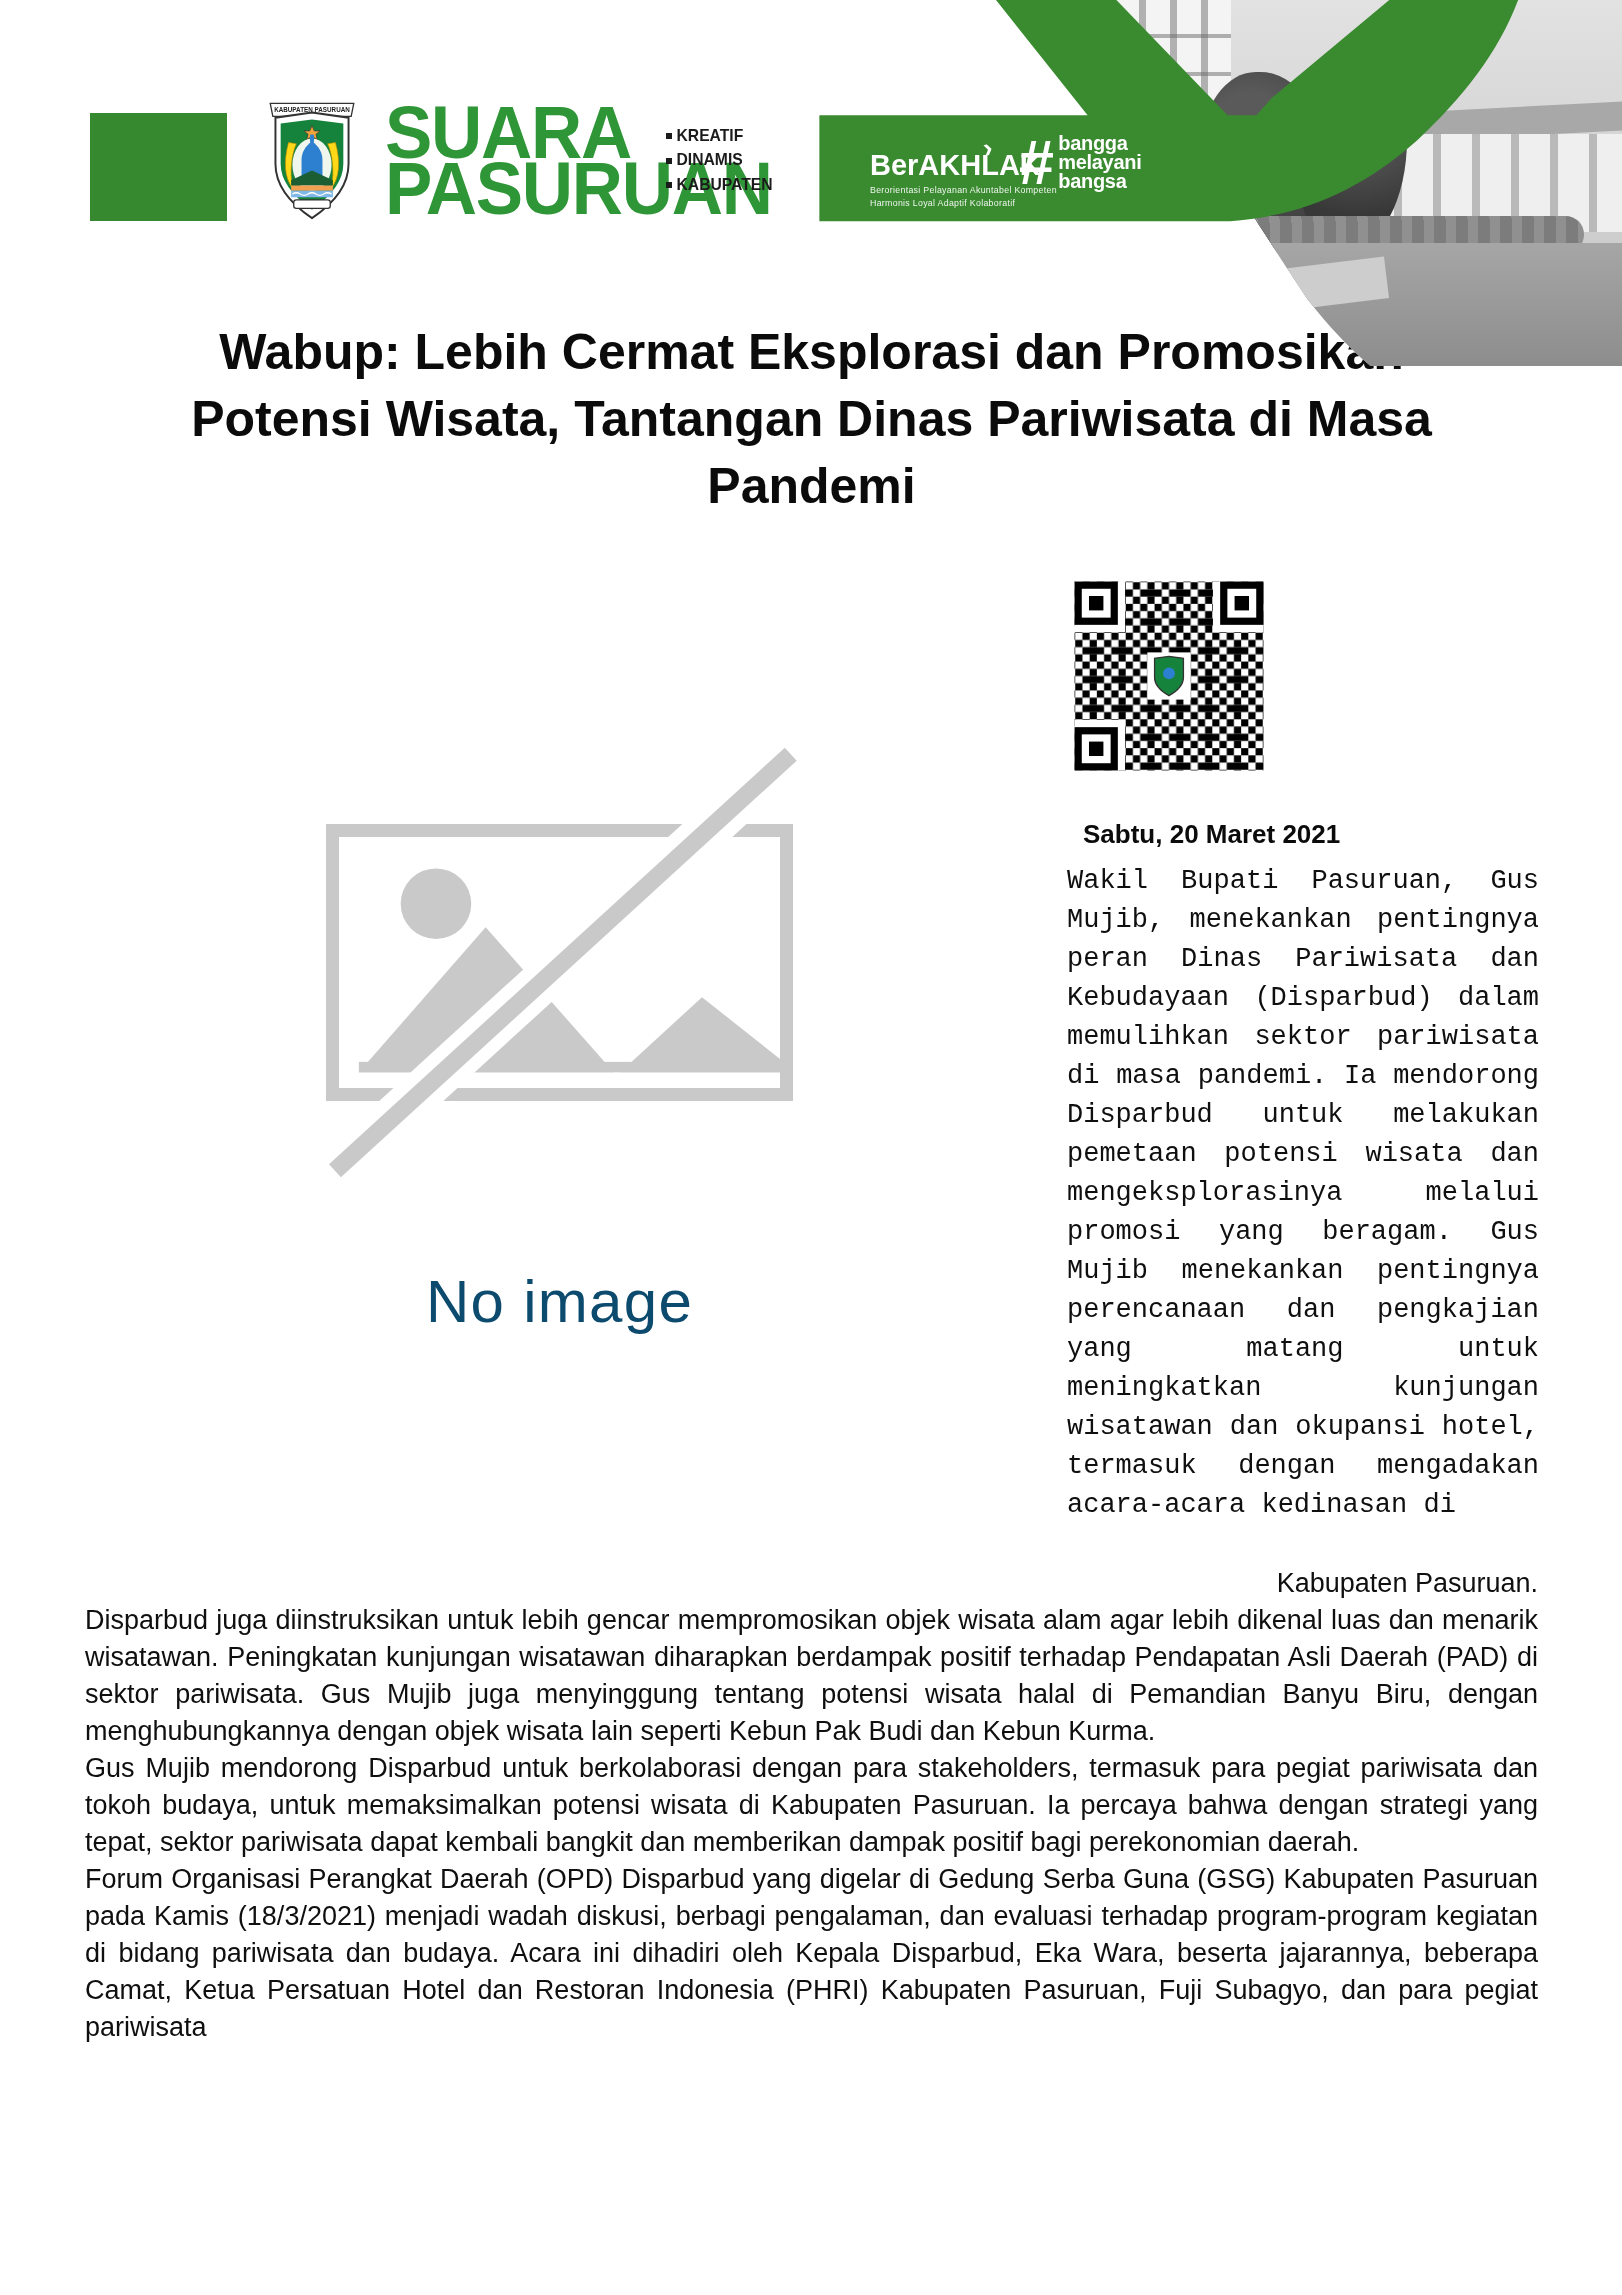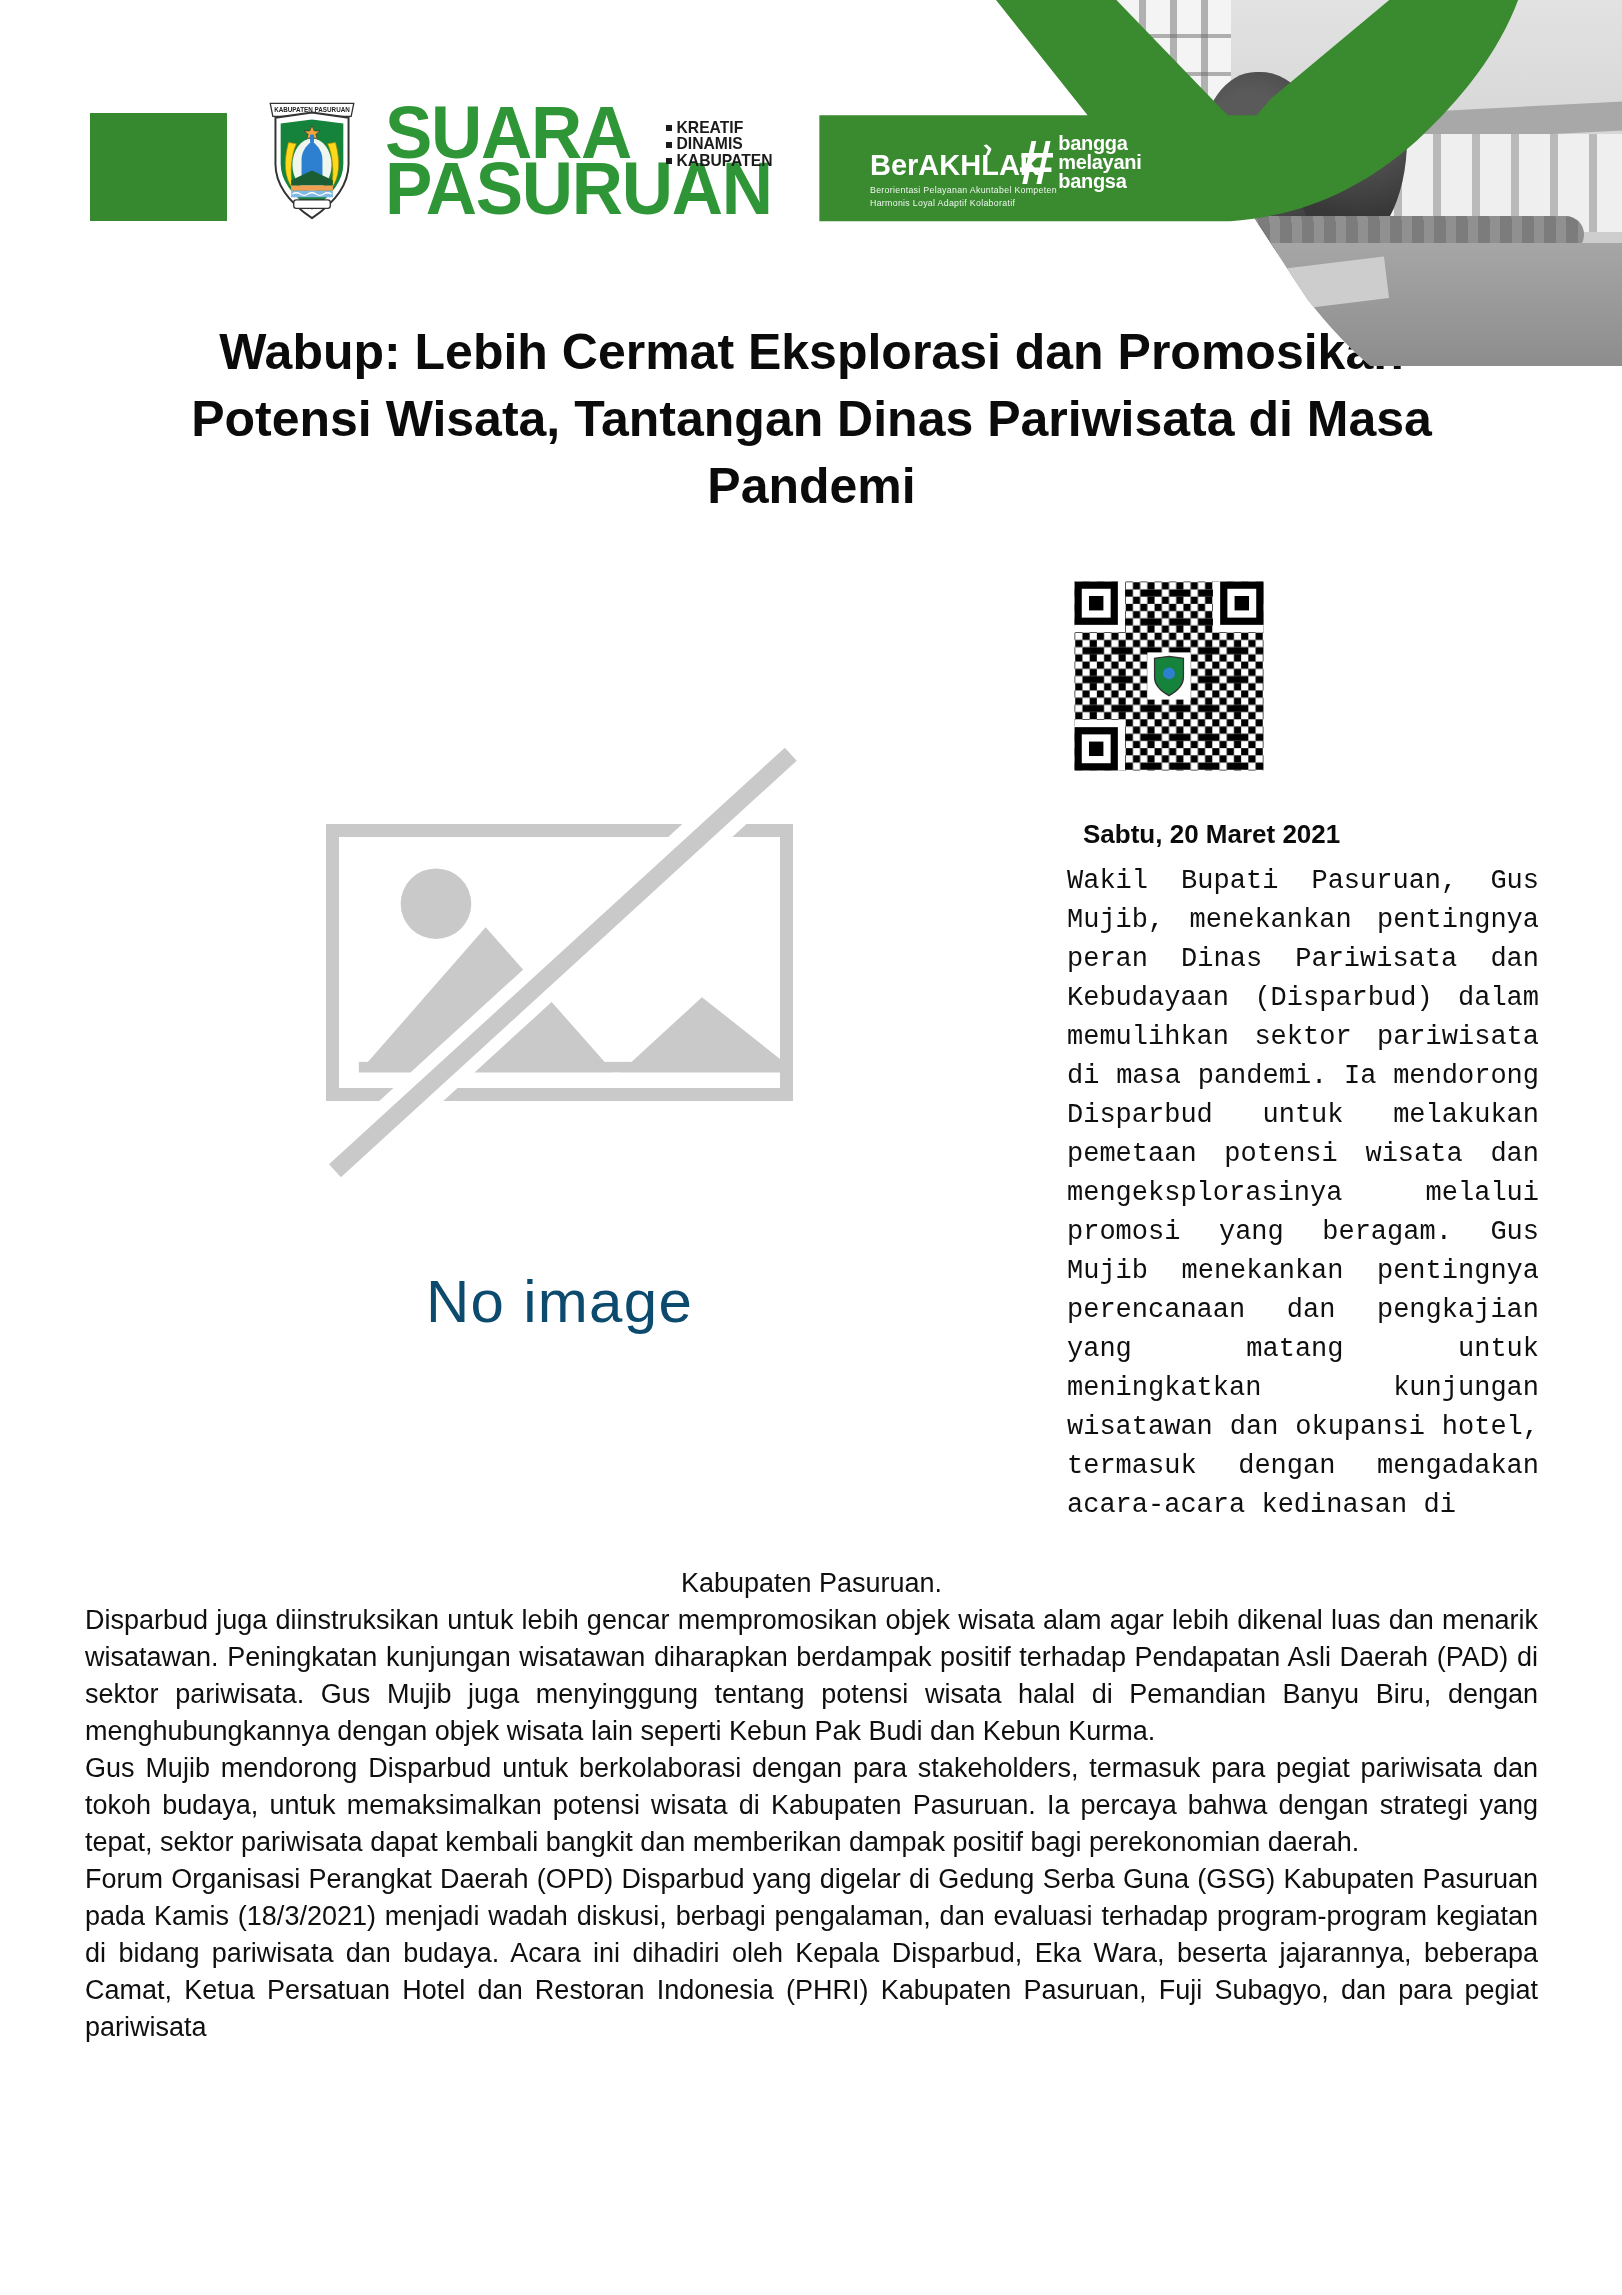--- a/index.html
+++ b/index.html
@@ -30,21 +30,21 @@
   .grass{position:absolute;left:0;top:243px;width:615px;height:123px;background:linear-gradient(180deg,#a6a6a6,#8d8d8d);}
   .path-strip{position:absolute;left:-26px;top:281px;width:406px;height:42px;background:#cdcdcd;transform:rotate(-7deg);}
 
   #green-shape{position:absolute;left:0;top:0;z-index:2;}
   #panel-content{position:absolute;left:0;top:0;width:1623px;height:458px;z-index:3;pointer-events:none;}
 
   #green-square{position:absolute;left:90px;top:113px;width:137px;height:108px;background:#37892f;z-index:3;}
   #crest{position:absolute;left:257px;top:102px;z-index:3;}
   #brand{position:absolute;left:385px;top:105px;z-index:3;line-height:54px;font-weight:bold;color:#2f9637;letter-spacing:-1.3px;font-size:71px;transform:scaleY(1.04);transform-origin:top left;}
   #tagline{position:absolute;left:666px;top:120px;z-index:3;list-style:none;margin:0;padding:0;font-size:15.7px;line-height:16.4px;color:#1b1b1b;font-weight:bold;}
-  #tagline li{display:flex;align-items:center;}
+  #tagline li{display:flex;align-items:center;margin-top:8px;}
   .bullet{display:inline-block;width:5.9px;height:5.9px;background:#1b1b1b;margin-right:4.6px;}
 
   #berakhlak{position:absolute;left:870px;top:149px;color:#ffffff;}
   #berakhlak .title{font-size:29px;font-weight:bold;letter-spacing:0;}
   #berakhlak .arrow{position:absolute;left:113px;top:-17px;font-size:27.5px;font-weight:bold;transform:rotate(-12deg);}
   #berakhlak .sub{font-size:8.8px;line-height:10.5px;margin-top:2.6px;color:#eef6ee;letter-spacing:0.3px;}
   #bangga{position:absolute;left:1018px;top:131px;color:#fff;display:flex;}
   #bangga .hash{font-size:63px;font-weight:bold;font-style:italic;line-height:63px;margin-right:5.2px;}
   #bangga .lines{margin-top:3px;font-size:20px;font-weight:bold;line-height:19px;letter-spacing:-0.3px;}
 
@@ -57,21 +57,21 @@
   #lead-col{position:absolute;left:1067px;top:862px;width:472px;font-size:27px;line-height:39px;text-align:justify;color:#0f0f0f;font-family:Liberation Mono, monospace;}
 
   
   #noimg-frame{position:absolute;left:326px;top:824px;width:441px;height:251px;border:13px solid #c9c9c9;}
   #noimg-slash{position:absolute;left:281px;top:713px;z-index:2;}
   #noimg-label{position:absolute;left:326px;top:1231px;width:467px;text-align:center;font-size:60px;color:#0c4a6e;letter-spacing:1.3px;margin-top:36px;}
 
   
   #body-block{position:absolute;left:85px;top:1565px;width:1453px;font-size:27px;line-height:37px;text-align:justify;color:#0f0f0f;}
   #body-block p{margin:0;}
-  #lead-cont{text-align:center;}
+  #lead-cont{text-align:right;}
 </style>
 </head>
 <body>
 
 <header id="masthead">
 
   <div id="photo-wrap">
     <div class="bldg-left"></div>
     <div class="bldg-roof"></div>
     <div class="portico-roof"></div>

